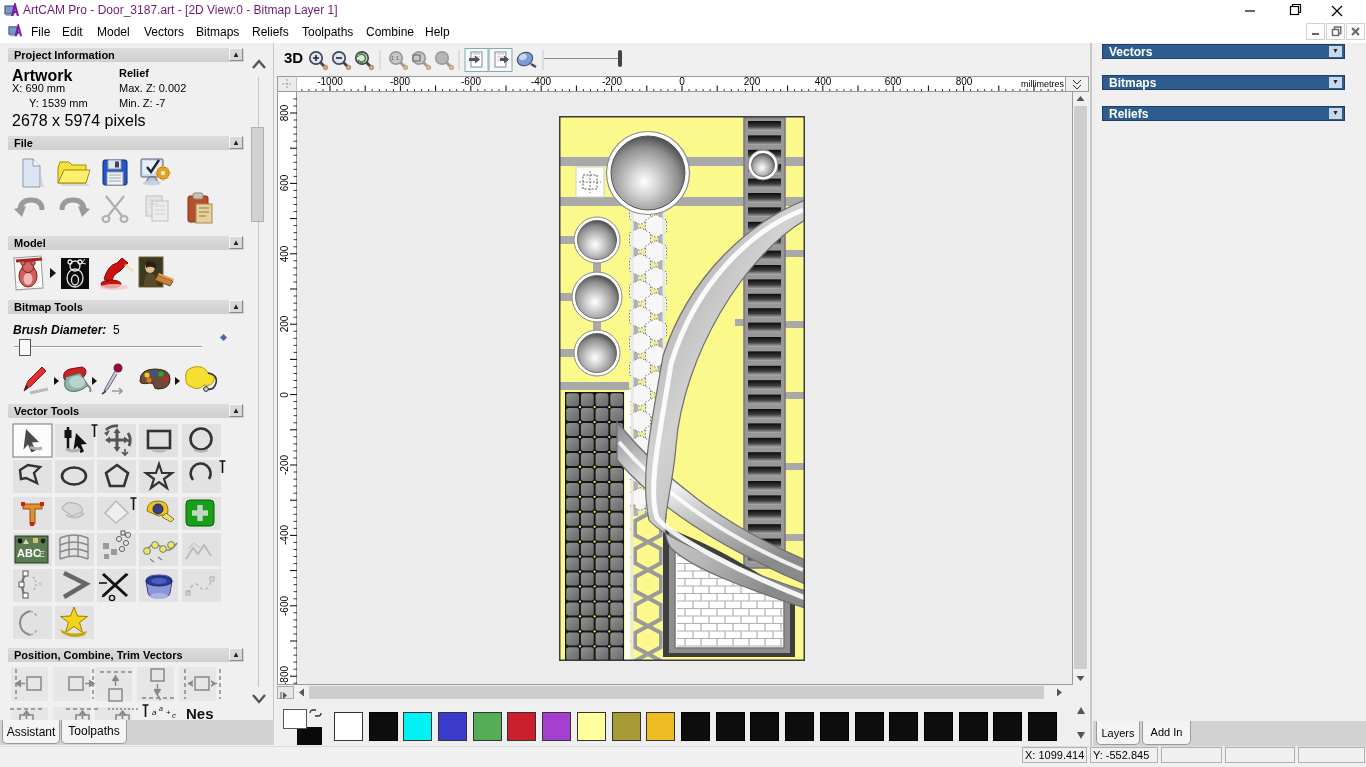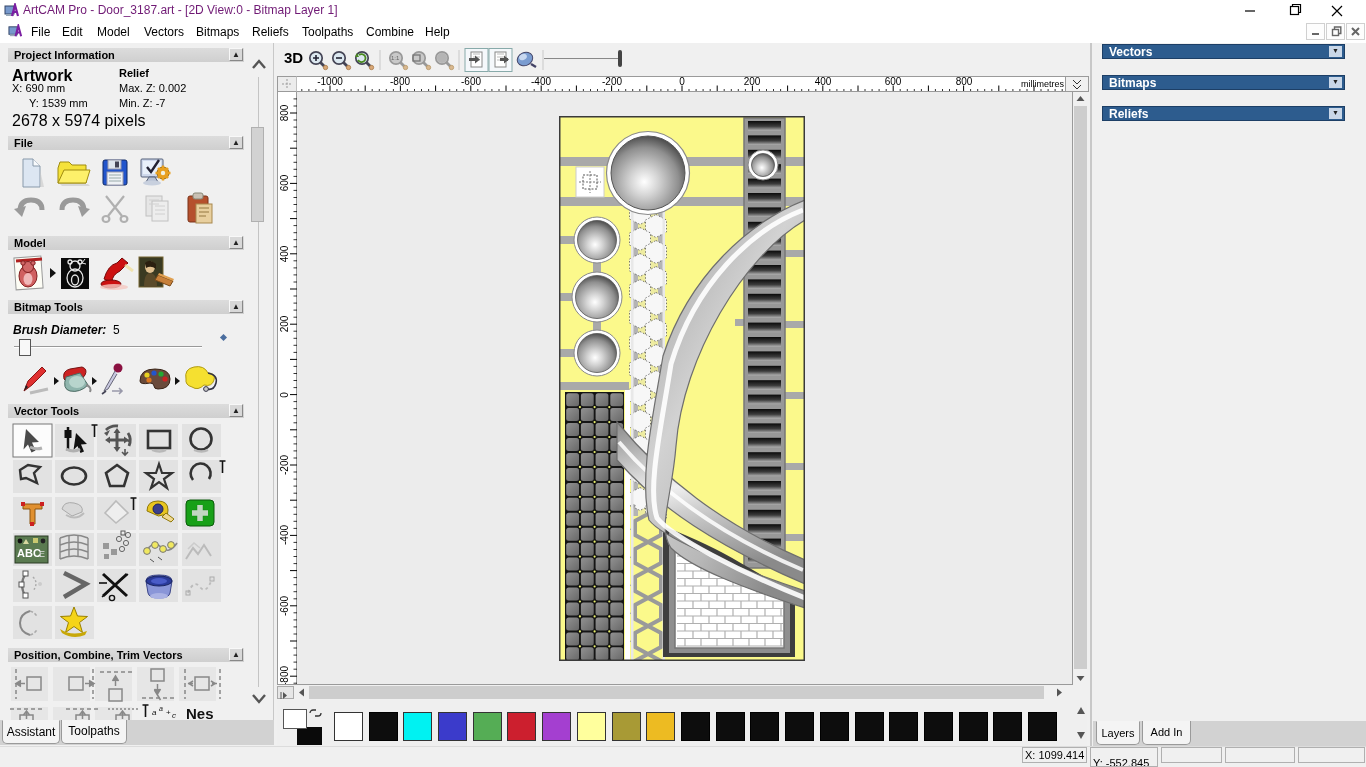--- a/index.html
+++ b/index.html
@@ -933,17 +933,17 @@
       <path d="M31 55 v22 M20 66 h22" stroke="#777" stroke-width="1" stroke-dasharray="2 1.5"></path>
     </g>
     <rect x="0.75" y="0.75" width="244.5" height="543.5" fill="none" stroke="#3a3a3a" stroke-width="1.5"></rect>
   </g>
   </svg></div>
 </div>
 <div class="abs" style="left:1090px;top:43px;width:2px;height:703px;background:#c8c8c8"></div>
 
 <div class="abs" id="statusbar">
   <div class="statbox" style="left:1022px;width:65px;padding:1px 2px">X: 1099.414</div>
-  <div class="statbox" style="left:1090px;width:68px;padding:9px 2px">Y: -552.845</div>
+  <div class="statbox" style="left:1090px;width:68px;padding:1px 2px">Y: -552.845</div>
   <div class="statbox" style="left:1161px;width:61px"></div>
   <div class="statbox" style="left:1225px;width:70px"></div>
   <div class="statbox" style="left:1298px;width:67px"></div>
 </div>
 
 </body></html>

